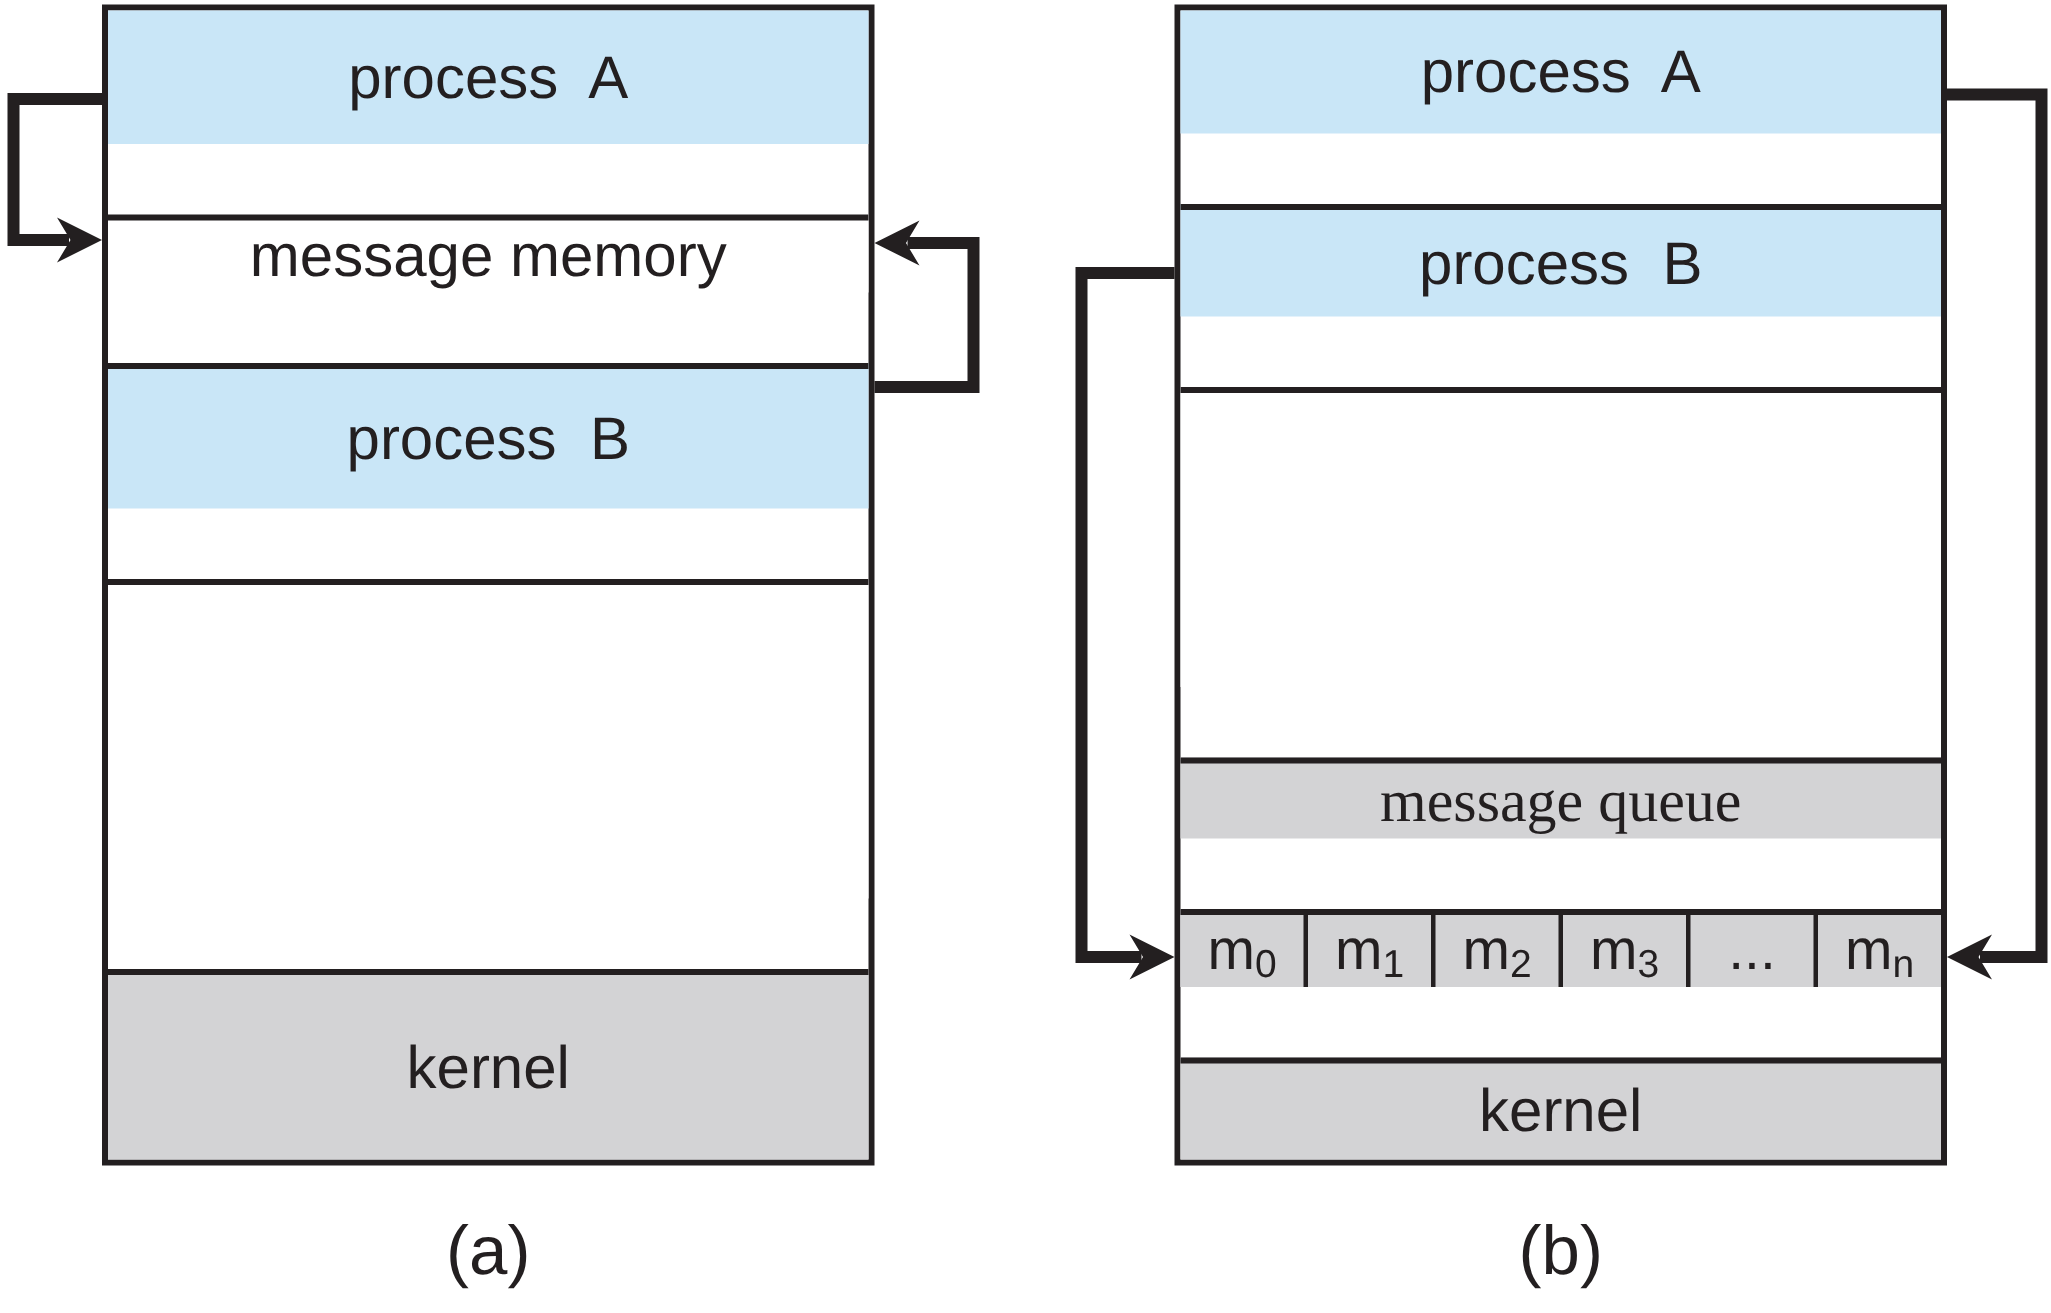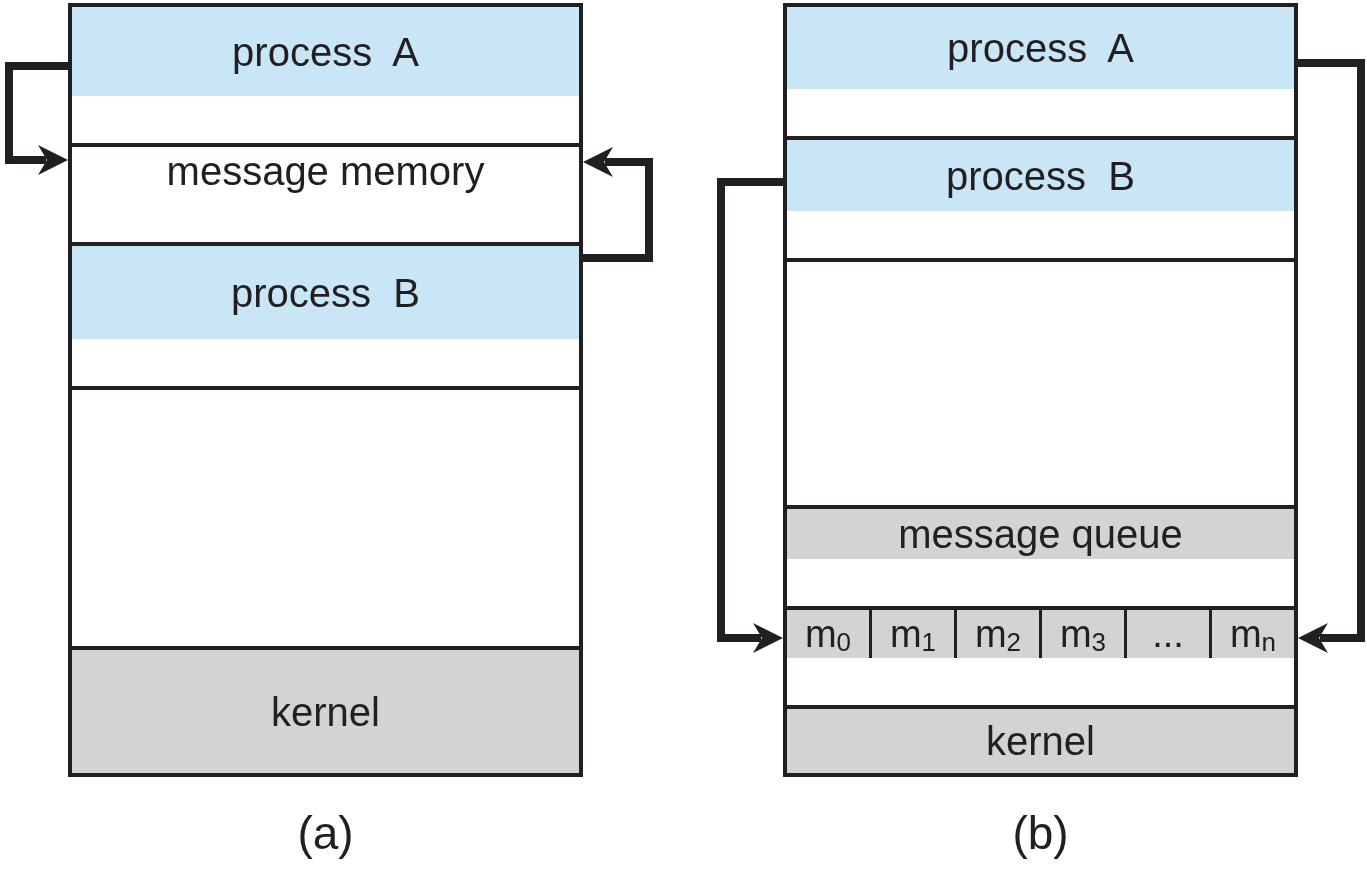--- a/index.html
+++ b/index.html
@@ -41,21 +41,21 @@
   #a-process-a{height:119px;}
   #a-shared{height:68px;}
   #a-process-b{height:128px;}
   #a-empty{height:283px;}
   #a-kernel{height:168px;}
 
   
   #b-process-a{height:120px;}
   #b-process-b{height:108px;}
   #b-empty{height:290px;}
-  #b-queue{height:77px;}
+  #b-queue{height:77px;font-family:Liberation Serif, serif;}
   #b-cells{height:74px;padding:0;}
   #b-kernel{height:97px;}
 
   .cell-row{display:flex;width:100%;height:100%;}
   .m-cell{
     flex:1 1 0;
     display:flex;
     align-items:center;
     justify-content:center;
     font-size:38px;

